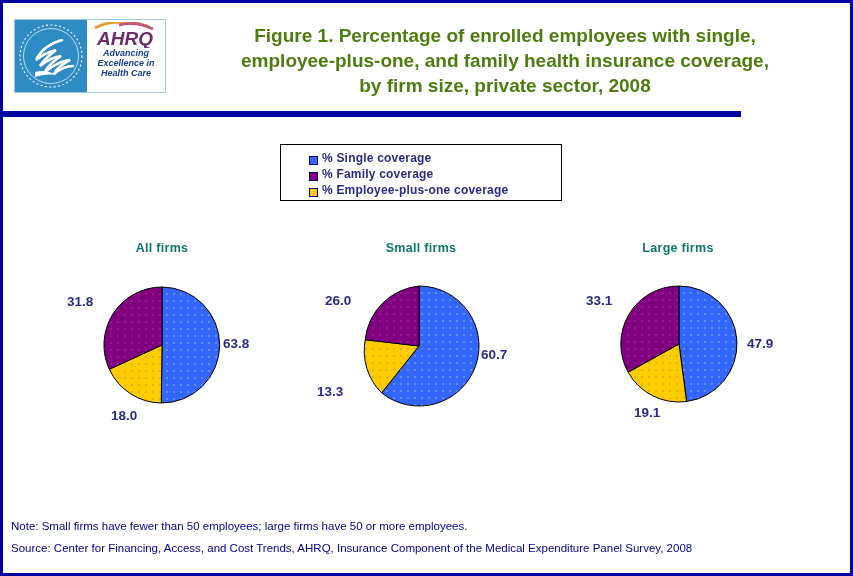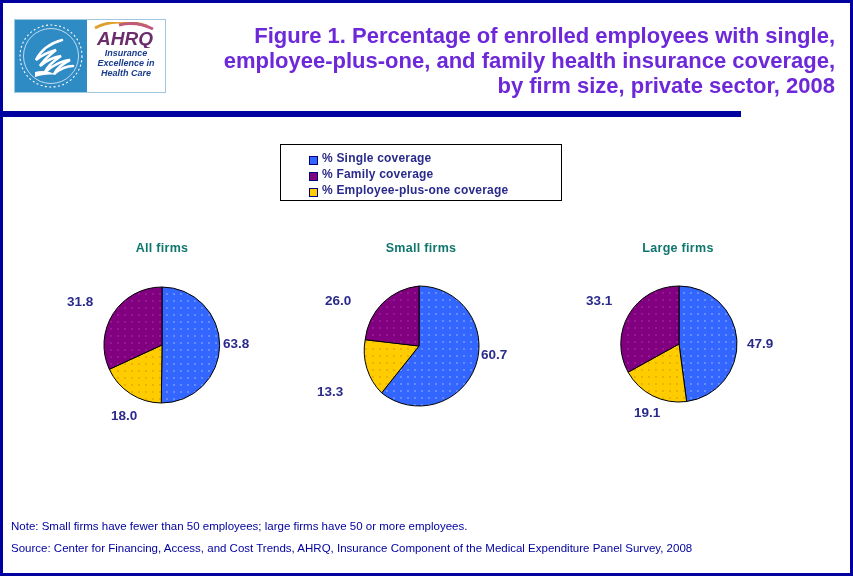--- a/index.html
+++ b/index.html
@@ -63,24 +63,24 @@
     color: #1a3c8c;
     line-height: 10px;
     letter-spacing: 0px;
   }
 
   #figure-title {
     position: absolute;
     left: 172px;
     top: 20px;
     width: 660px;
-    text-align: right;
-    color: #6d28d9;
-    font-family: "Liberation Sans", sans-serif;
-    font-size: 22px;
+    text-align: center;
+    color: #4d7c0f;
+    font-family: "Liberation Sans", sans-serif;
+    font-size: 19px;
     font-weight: bold;
     line-height: 25px;
   }
   #header-rule {
     position: absolute;
     left: 0px;
     top: 108px;
     width: 738px;
     height: 6px;
     background: #0000A0;
@@ -174,21 +174,21 @@
           <path d="M47 20 C36 23 26 30 21 40 C26 36 33 32 41 30 C36 34 29 39 25 46 C31 41 39 37 46 36 C40 40 33 45 30 52 C38 45 49 40 55 40 C49 43 42 48 39 54 C45 49 53 46 58 46" fill="none" stroke="#ffffff" stroke-width="2.6" stroke-linecap="round"></path>
           <path d="M20 52 C27 50 35 51 41 55 C34 54 26 55 20 57 Z" fill="#ffffff"></path>
         </svg>
       </div>
       <div id="ahrq-wordmark-box">
         <svg width="74" height="26" viewBox="0 0 74 26" aria-hidden="true">
           <path d="M6 6 C18 -1 40 -2 58 4" fill="none" stroke="#e0a030" stroke-width="3"></path>
           <path d="M30 3 C42 0 54 2 64 7" fill="none" stroke="#c05a7a" stroke-width="3"></path>
           <text x="36" y="23" text-anchor="middle" font-family="Liberation Sans, sans-serif" font-size="19" font-weight="bold" font-style="italic" fill="#6b2c6b">AHRQ</text>
         </svg>
-        <div class="ahrq-tagline">Insurance</div>
+        <div class="ahrq-tagline">Advancing</div>
         <div class="ahrq-tagline">Excellence in</div>
         <div class="ahrq-tagline">Health Care</div>
       </div>
     </div>
 
     <div id="figure-title">
       <div>Figure 1. Percentage of enrolled employees with single,</div>
       <div>employee-plus-one, and family health insurance coverage,</div>
       <div>by firm size, private sector, 2008</div>
     </div>

